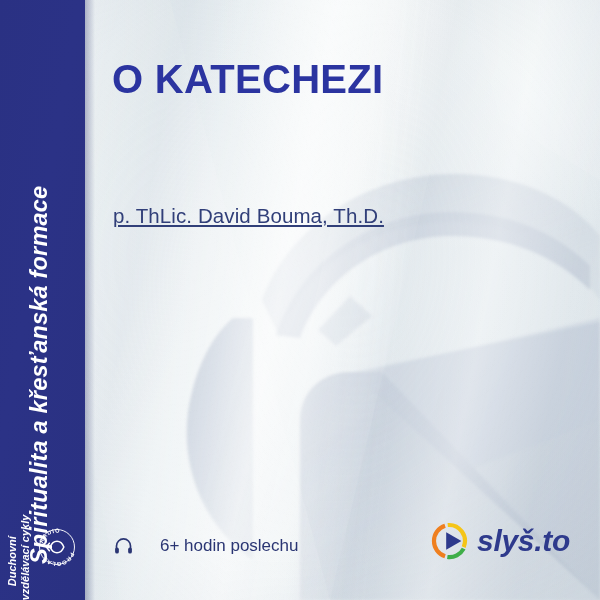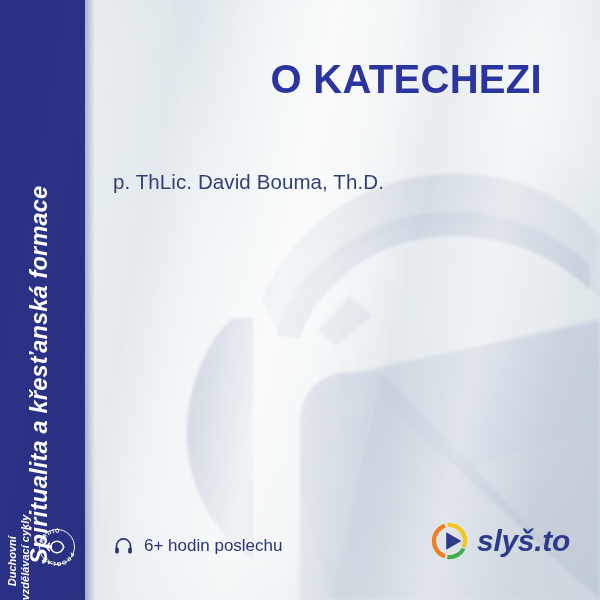--- a/index.html
+++ b/index.html
@@ -138,39 +138,40 @@
     position: absolute;
     left: 112px;
     top: 57px;
     width: 430px;
     color: #2b34a0;
     font-size: 40px;
     font-weight: bold;
     line-height: 1.12;
     letter-spacing: 0.3px;
   }
-  .title .line { display: block; text-align: right; }
+  .title .line { display: block; }
 
   .author {
     position: absolute;
     left: 113px;
-    top: 170px;
+    top: 204px;
     color: #313f79;
     font-size: 20.5px;
     font-weight: normal;
     letter-spacing: 0.1px;
+    text-decoration: underline;
   }
 
   .duration {
     position: absolute;
     left: 113px;
     bottom: 44px;
     display: flex;
     align-items: center;
-    gap: 10px;
+    gap: 26px;
     color: #2a3573;
     font-size: 17px;
   }
   .headphones-icon {
     width: 21px;
     height: 21px;
     display: block;
   }
 
   

